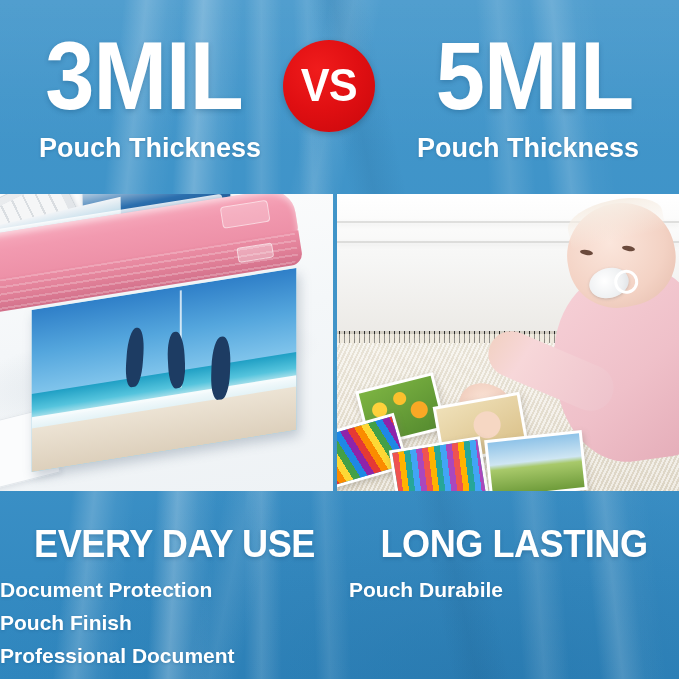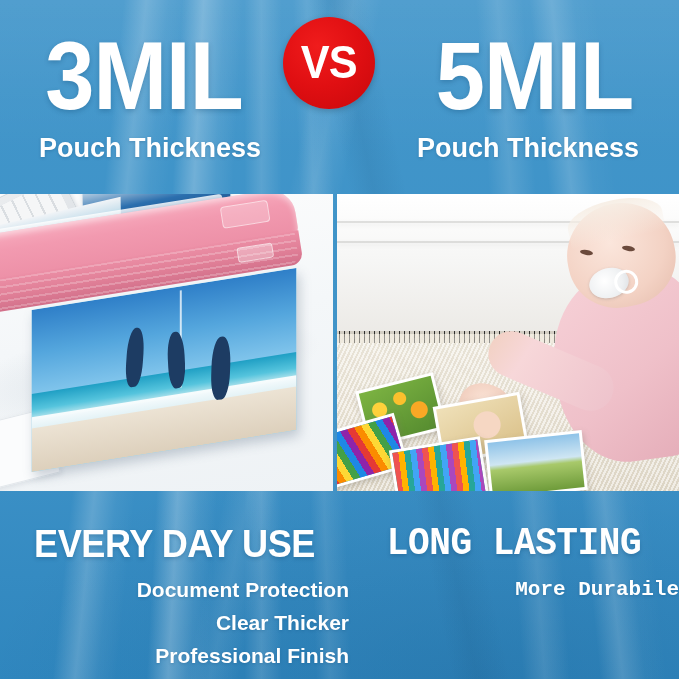--- a/index.html
+++ b/index.html
@@ -67,21 +67,21 @@
     transform: scaleX(0.92);
     text-shadow: 0 2px 5px rgba(10,60,100,0.28);
     white-space: nowrap;
   }
   .mil-left  { left: 0; width: 288px; text-align: center; transform-origin: center; }
   .mil-right { left: 390px; width: 289px; text-align: center; transform-origin: center; }
 
   .vs-badge {
     position: absolute;
     left: 283px;
-    top: 17px;
+    top: 40px;
     width: 92px;
     height: 92px;
     border-radius: 50%;
     background: radial-gradient(circle at 38% 32%, #f01c1c 0%, #e00f12 48%, #c8080c 100%);
     box-shadow: 0 2px 6px rgba(0,0,0,0.20);
     display: flex;
     align-items: center;
     justify-content: center;
   }
   .vs-badge span {
@@ -407,38 +407,38 @@
   .card-field i { background:
       linear-gradient(180deg, #8fc3e8 0%, #cfe6f3 42%, #a8c96a 52%, #6e9b3a 100%); }
 
   
   .bottom {
     position: absolute;
     left: 0; right: 0; top: 491px; bottom: 0;
   }
   .col { position: absolute; top: 16px; }
   .col-left  { left: 0;   width: 349px; }
-  .col-right { left: 349px; width: 330px; font-family: Liberation Mono, monospace; }
+  .col-right { left: 349px; width: 330px; }
   .benefit-title {
     margin: 16px 0 0 0;
     text-align: center;
     font-weight: 700;
     font-size: 38px;
     line-height: 42px;
     color: #ffffff;
     letter-spacing: -0.5px;
     transform: scaleX(0.95);
     white-space: nowrap;
     text-shadow: 0 2px 4px rgba(10,60,100,0.25);
   }
   .benefit-list {
-    margin: 8px 0 0 12px;
+    margin: 8px 0 0 0;
     padding: 0;
     list-style: none;
-    text-align: right;
+    text-align: left;
   }
   .benefit-list li {
     font-weight: 700;
     font-size: 21px;
     line-height: 33px;
     color: #ffffff;
     white-space: nowrap;
     text-shadow: 0 1px 3px rgba(10,60,100,0.22);
   }
 </style>
@@ -534,26 +534,26 @@
         </div>
     </div>
   </div>
 
   <div class="bottom">
 
     <div class="col col-left">
       <div class="benefit-title">EVERY DAY USE</div>
       <ul class="benefit-list">
         <li>Document Protection</li>
-        <li>Clear Thicker</li>
-        <li>Professional Finish</li>
+        <li>Pouch Finish</li>
+        <li>Professional Document</li>
       </ul>
     </div>
 
     <div class="col col-right">
       <div class="benefit-title">LONG LASTING</div>
       <ul class="benefit-list">
-        <li>More Durabile</li>
+        <li>Pouch Durabile</li>
       </ul>
     </div>
   </div>
 
 </div>
 
 </body></html>

